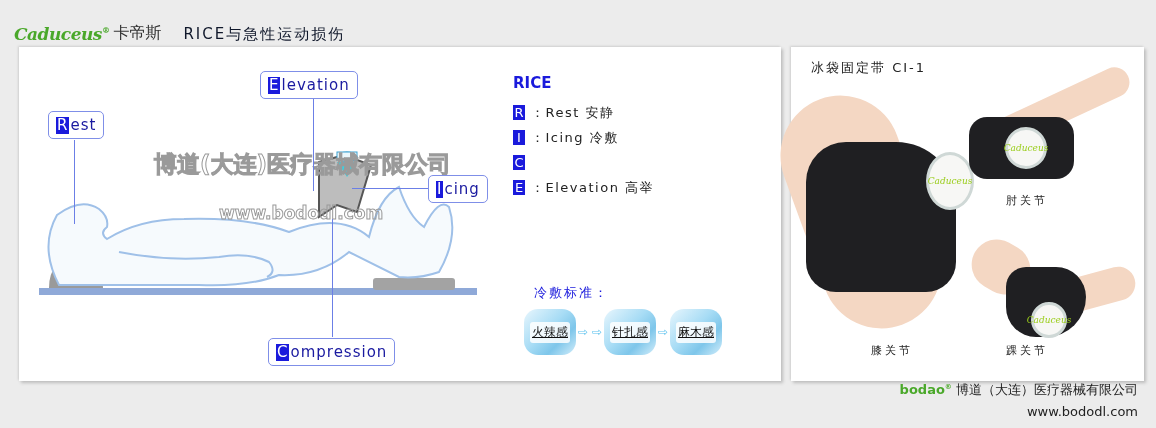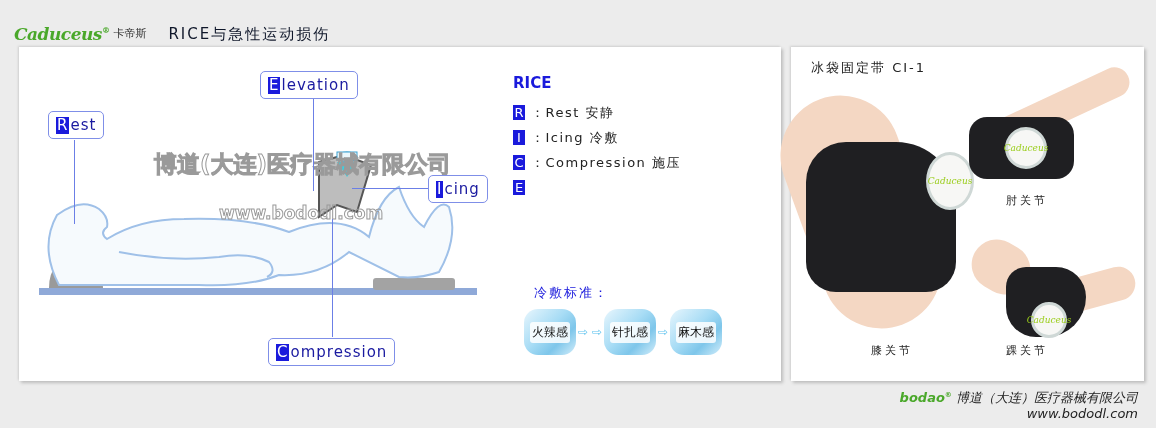--- a/index.html
+++ b/index.html
@@ -1,20 +1,20 @@
 <!DOCTYPE html>
 <html><head>
 <meta charset="utf-8">
 <style>
   html, body { margin:0; padding:0; }
   body { width:1156px; height:428px; background:#ececec; position:relative; overflow:hidden; font-family:"DejaVu Sans", sans-serif; }
   .header { position:absolute; left:14px; top:22px; height:24px; display:flex; align-items:center; }
   .brand { font-family:"DejaVu Serif", serif; font-style:italic; font-weight:bold; color:#4aa82a; font-size:17px; letter-spacing:-0.5px; }
   .brand sup { font-size:8px; color:#4aa82a; font-style:normal; }
-  .brand-cn { font-size:11px; color:#333; margin-left:4px; margin-bottom:1px; }
+  .brand-cn { font-size:16px; color:#333; margin-left:4px; margin-bottom:1px; }
   .page-title { font-size:15px; color:#0f172a; margin-left:22px; letter-spacing:2px; }
 
   .panel { position:absolute; background:#fff; box-shadow: 2px 2px 3px #bdbdbd, -1px -1px 2px #d0d0d0; }
   .panel-left { left:19px; top:47px; width:762px; height:334px; }
   .panel-right { left:791px; top:47px; width:353px; height:334px; }
 
   .diagram { position:absolute; left:0; top:0; width:500px; height:334px; }
   .callout { position:absolute; border:1px solid #7f8fe8; border-radius:5px; background:#fff; font-size:15px; color:#1a1aa0; letter-spacing:1px; padding:2px 7px; display:flex; align-items:center; height:22px; box-sizing:content-box; }
   .callout .letter { background:#1a1adc; color:#fff; padding:0 1px; margin-right:1px; line-height:17px; }
   .vline { position:absolute; background:#6b7fe6; }
@@ -22,30 +22,30 @@
   .watermark { position:absolute; color:transparent; -webkit-text-stroke:1px #9a9a9a; font-weight:bold; font-family:"DejaVu Sans", sans-serif; white-space:nowrap; }
 
   .rice { position:absolute; left:494px; top:27px; }
   .rice-title { font-size:15px; font-weight:bold; color:#1a1adc; margin-bottom:8px; }
   .rice-row { display:flex; align-items:center; height:25px; font-size:13px; color:#222; letter-spacing:1.5px; }
   .rice-row .letter { background:#1a1adc; color:#fff; width:12px; height:15px; display:inline-flex; align-items:center; justify-content:center; font-size:13px; margin-right:6px; letter-spacing:0; }
 
   .cold-title { position:absolute; left:515px; top:237px; font-size:13px; color:#1a1adc; letter-spacing:2px; }
   .cold-row { position:absolute; left:505px; top:262px; display:flex; align-items:center; }
   .ice { width:52px; height:46px; border-radius:14px; background:linear-gradient(135deg,#e8f6fd 0%,#a7dcf5 45%,#7ec6ea 70%,#d3eefb 100%); display:flex; align-items:center; justify-content:center; position:relative; }
-  .ice span { background:rgba(255,255,255,0.85); font-size:12px; color:#111; padding:2px 2px; border-radius:3px; }
+  .ice span { background:rgba(255,255,255,0.85); font-size:12px; color:#111; padding:2px 2px; border-radius:3px;text-decoration:underline; }
   .arrow { width:14px; color:#5cc2ee; font-size:12px; text-align:center; }
 
   .r-title { position:absolute; left:20px; top:12px; font-size:13px; color:#222; letter-spacing:2px; }
   .product { position:absolute; background:#1f1f22; border-radius:18px; }
   .skin { position:absolute; background:#f4d7c3; border-radius:40px; }
   .cap { position:absolute; background:#f7f7f5; border-radius:50%; border:3px solid #cfd8d6; display:flex; align-items:center; justify-content:center; font-family:"DejaVu Serif", serif; font-style:italic; color:#9acd1a; font-size:9px; }
   .label { position:absolute; font-size:11px; color:#222; letter-spacing:3px; }
 
-  .footer { position:absolute; right:18px; top:387px; text-align:right; font-size:13px; color:#222; line-height:16px;font-style:italic; }
+  .footer { position:absolute; right:18px; top:376px; text-align:right; font-size:13px; color:#222; line-height:22px; }
   .footer .bodao { font-family:"DejaVu Sans", sans-serif; font-weight:bold; color:#4aa82a; font-size:13px; letter-spacing:0px; }
   .footer .bodao sup { font-size:7px; }
 </style>
 </head>
 <body>
 
 <div class="header">
   <span class="brand"><span>Caduceus</span><sup>®</sup></span>
   <span class="brand-cn">卡帝斯</span>
   <span class="page-title">RICE与急性运动损伤</span>
@@ -96,24 +96,24 @@
     <div class="rice-row">
         <span class="letter">R</span>
         <span>：Rest 安静</span>
       </div>
     <div class="rice-row">
         <span class="letter">I</span>
         <span>：Icing 冷敷</span>
       </div>
     <div class="rice-row">
         <span class="letter">C</span>
-        <span>：Compression 施压</span>
       </div>
     <div class="rice-row">
         <span class="letter">E</span>
+        <span>：Elevation 高举</span>
       </div>
   </div>
 
   <div class="cold-title">冷敷标准：</div>
   <div class="cold-row">
     <div class="ice">
         <span>火辣感</span>
       </div>
     <div class="arrow">⇨</div>
     <div class="arrow">⇨</div>

